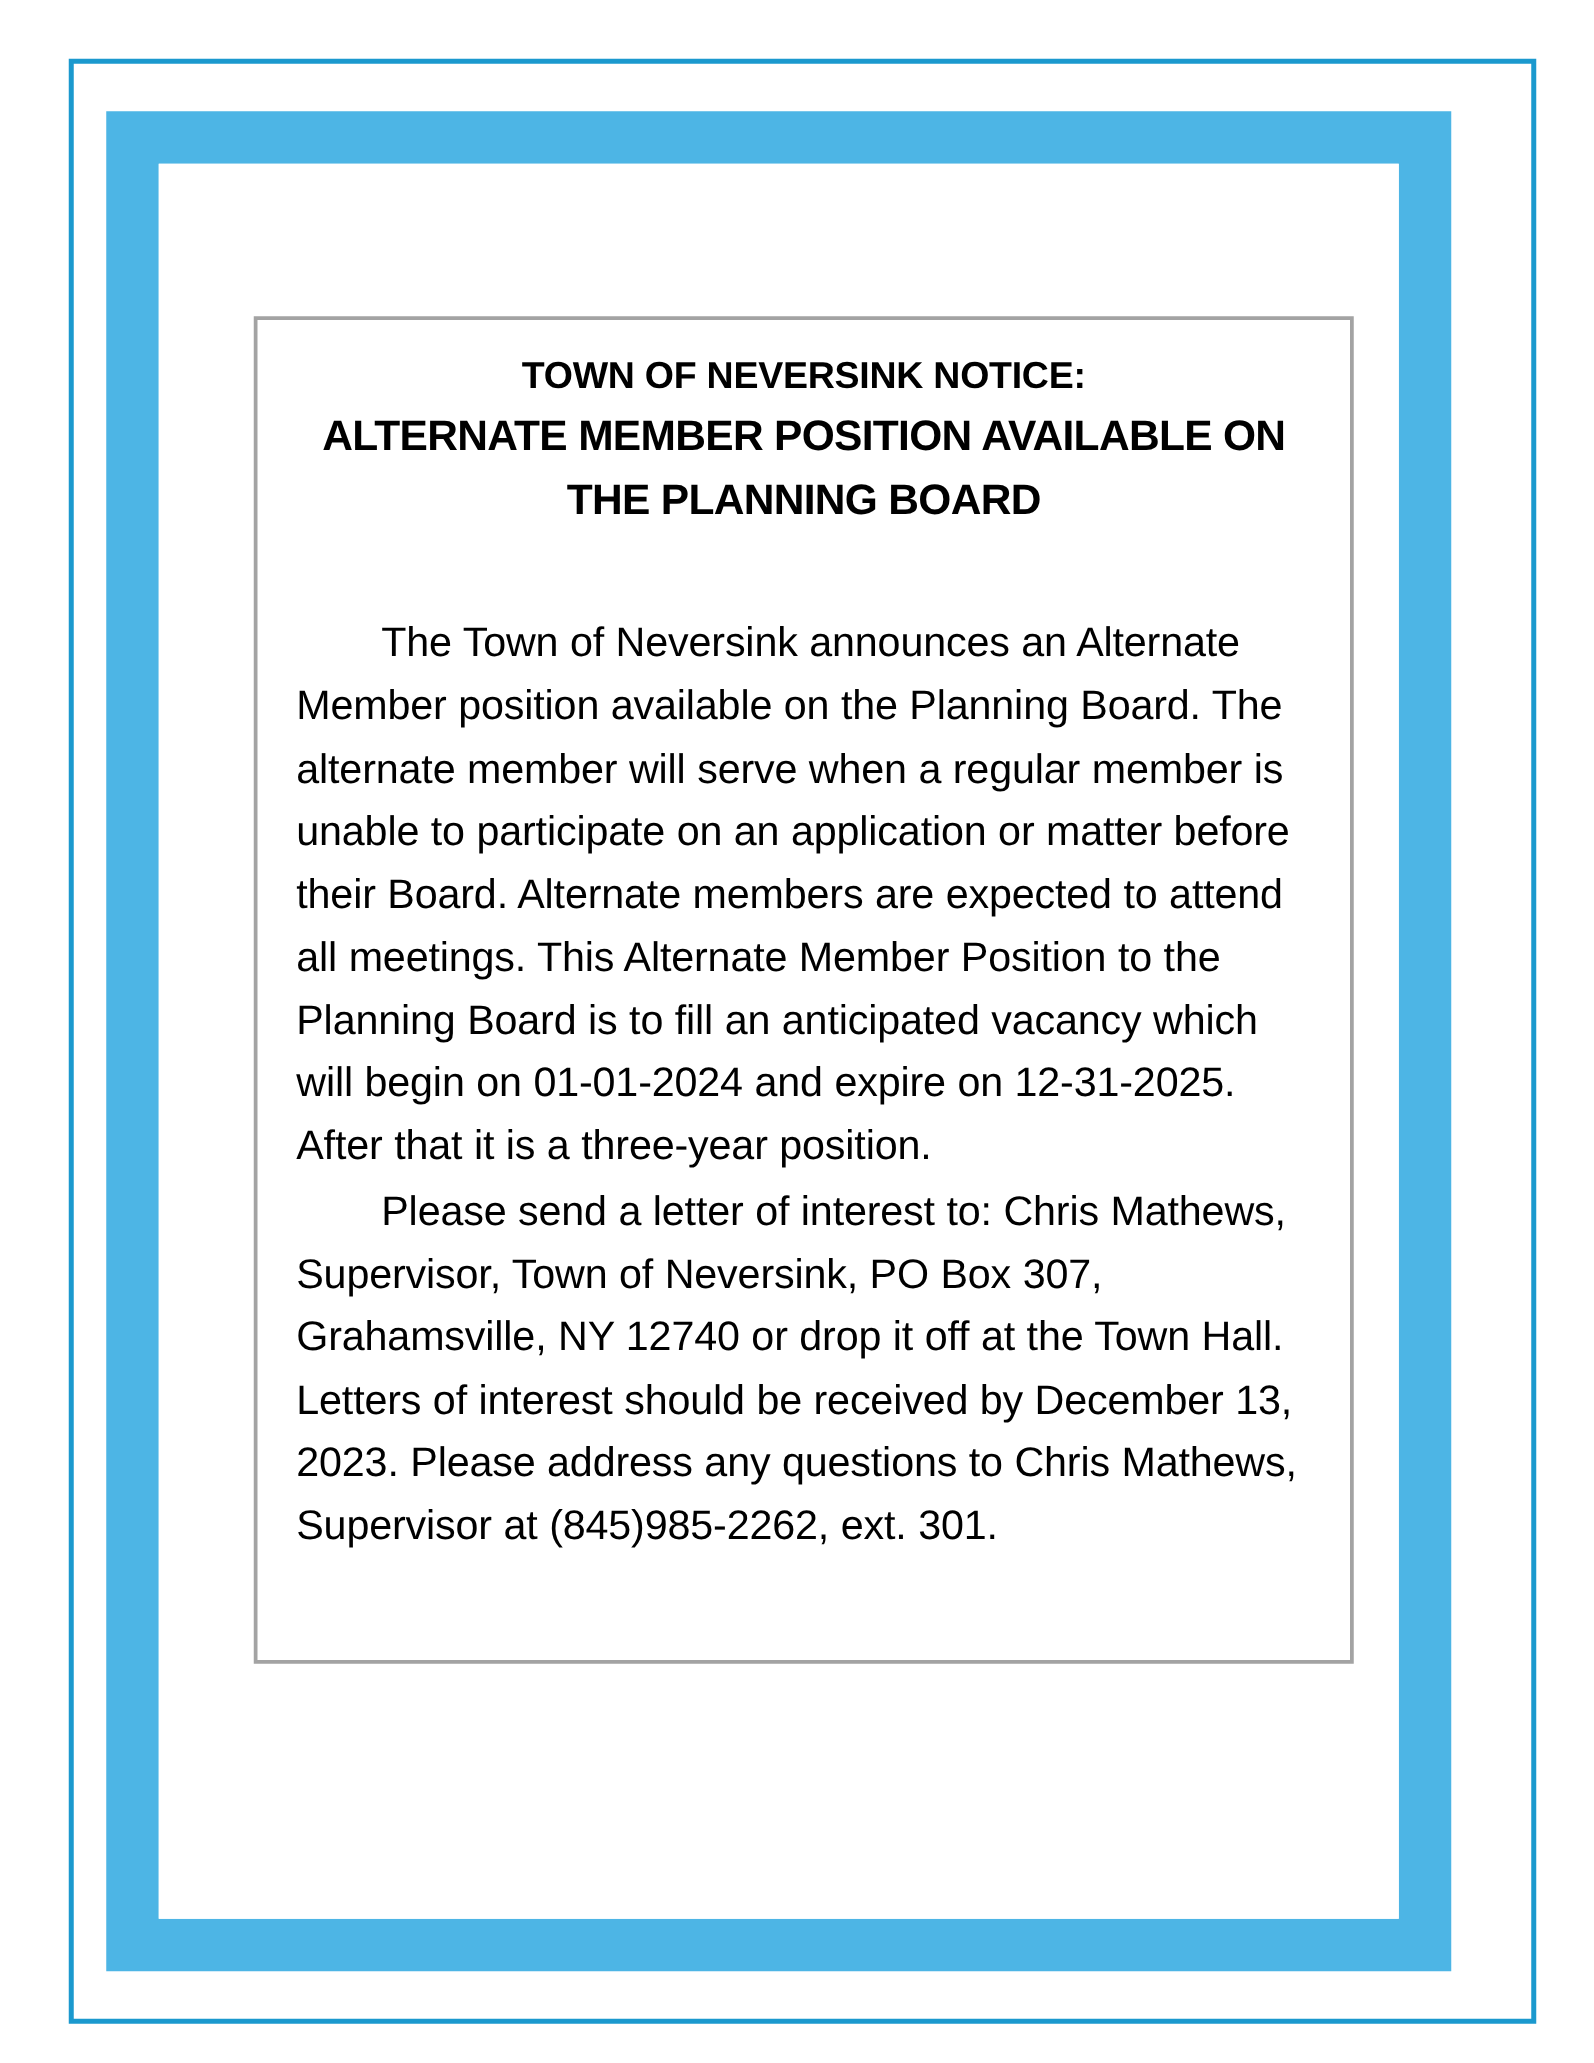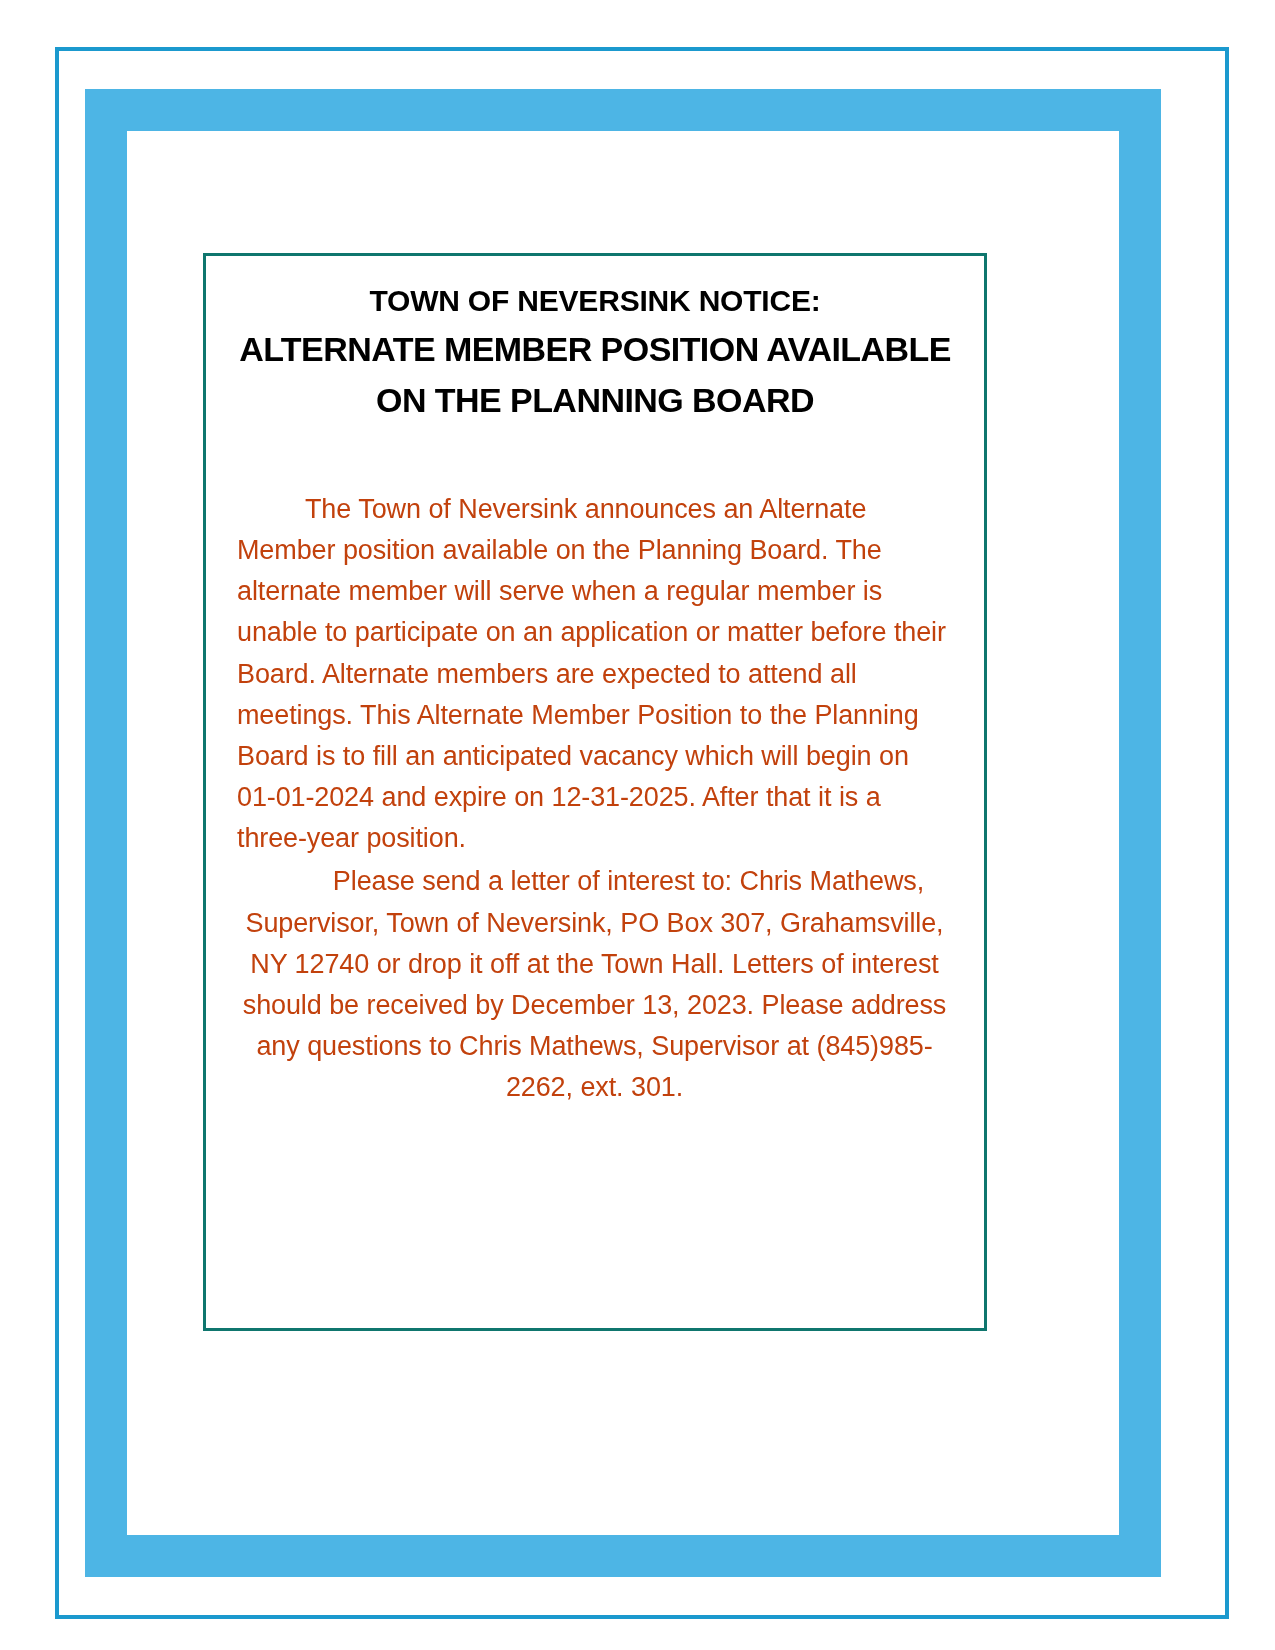--- a/index.html
+++ b/index.html
@@ -55,23 +55,23 @@
     height: 1404px;
     background: #ffffff;
     box-sizing: border-box;
   }
 
   
   .notice-box {
     position: absolute;
     left: 203px;
     top: 253px;
-    width: 784px;
+    width: 880px;
     height: 1078px;
-    border: 3px solid #0f766e;
+    border: 3px solid #a3a3a3;
     box-sizing: border-box;
     background: #ffffff;
     padding: 22px 18px 18px 18px;
   }
 
   .notice-heading {
     margin: 0;
     text-align: center;
     font-weight: bold;
     font-size: 30px;
@@ -85,31 +85,30 @@
     letter-spacing: -0.55px;
   }
 
   .body-block {
     margin-top: 62px;
     padding: 0 14px 0 13px;
   }
 
   .body-para {
     margin: 0;
-    font-size: 27px;
+    font-size: 33px;
     line-height: 1.525;
-    color: #c2410c;
+    color: #000000;
     text-indent: 68px;
     letter-spacing: -0.12px;
     word-spacing: 0.2px;
     text-align: left;
   }
   .body-para + .body-para {
     margin-top: 2px;
-    text-align: center;
   }
 </style>
 </head>
 <body>
 
 <div class="page">
 
   <div class="outer-rule"></div>
 
   <div class="thick-band"></div>

